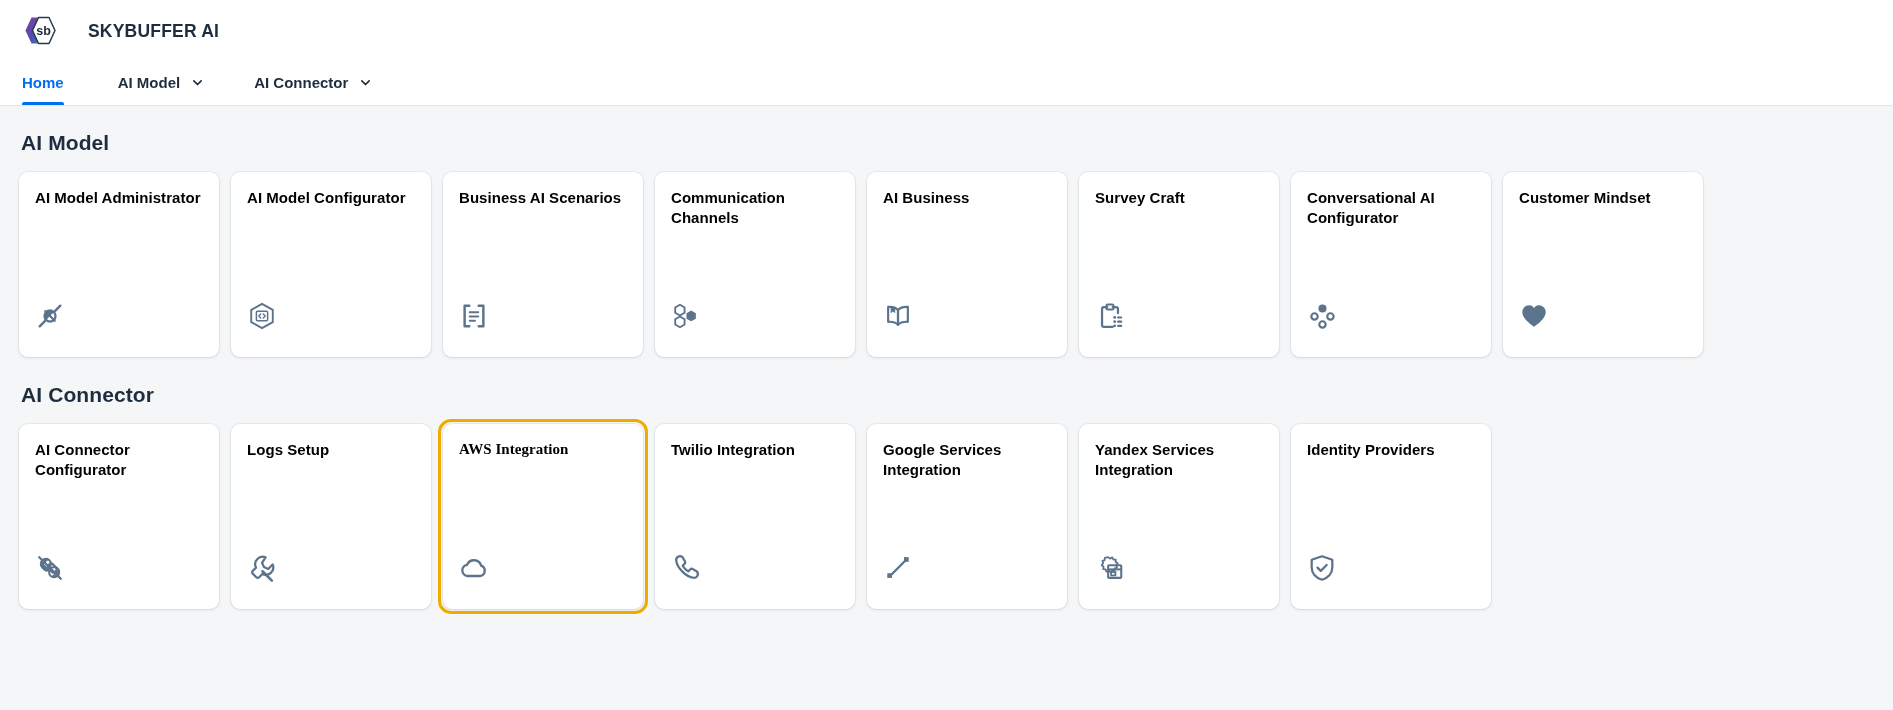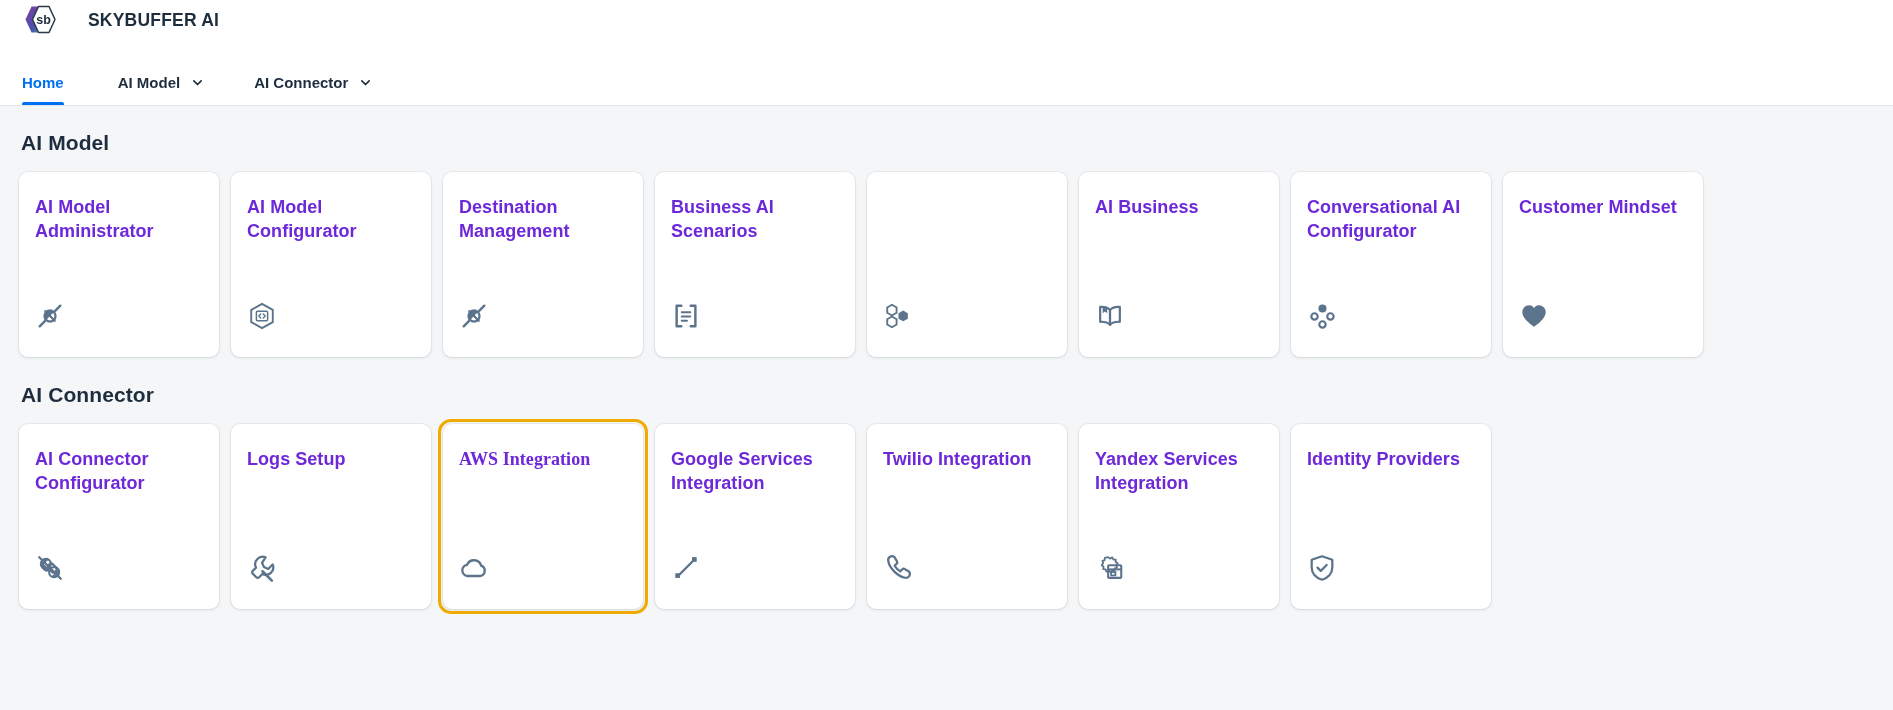--- a/index.html
+++ b/index.html
@@ -25,21 +25,21 @@
     flex-direction: column;
     background: #f5f6f7;
   }
 
   
   .header {
     background: #ffffff;
     height: 62px;
     flex: 0 0 62px;
     display: flex;
-    align-items: flex-start;
+    align-items: center;
     padding: 0 0 0 19px;
   }
 
   .brand {
     display: flex;
     align-items: center;
     gap: 13px;
   }
 
   .logo-mark {
@@ -156,26 +156,25 @@
     left: -5px;
     top: -5px;
     right: -5px;
     bottom: -5px;
     border: 3px solid #f0ab00;
     border-radius: 13px;
     pointer-events: none;
   }
 
   .tile-title {
-    font-size: 18px;
+    font-size: 15px;
     font-weight: bold;
     line-height: 1.32;
-    color: #6d28d9;
+    color: #000000;
     letter-spacing: 0.05px;
-    margin-top: 8px;
   }
 
   .tile-icon {
     margin-top: auto;
     margin-bottom: 26px;
     width: 30px;
     height: 30px;
     color: #5b738b;
   }
   .tile-icon svg { display: block; width: 100%; height: 100%; }
@@ -253,64 +252,68 @@
           <div class="tile-title">AI Model Configurator</div>
           <div class="tile-icon">
             <svg viewBox="0 0 32 32" fill="none" aria-hidden="true">
               <path d="M16 3 L27.5 9.5 L27.5 22.5 L16 29 L4.5 22.5 L4.5 9.5 Z" stroke="currentColor" stroke-width="2"></path>
               <rect x="10" y="11" width="12" height="10" rx="1.2" stroke="currentColor" stroke-width="1.6"></rect>
               <path d="M14.6 13.8 L12.6 16 L14.6 18.2 M17.4 13.8 L19.4 16 L17.4 18.2" stroke="currentColor" stroke-width="1.5" stroke-linecap="round" stroke-linejoin="round"></path>
             </svg>
           </div>
         </div>
 
-        <div class="tile">
-          <div class="tile-title">Destination Management</div>
-          <div class="tile-icon">
-            <svg viewBox="0 0 32 32" fill="none" aria-hidden="true">
-              <path d="M5 27 L10.5 21.5 M27 5 L21.5 10.5" stroke="currentColor" stroke-width="2.6" stroke-linecap="round"></path>
-              <path d="M11.8 20.2 L20.2 11.8 A5.9 5.9 0 0 0 11.8 20.2 Z" fill="currentColor"></path>
-              <circle cx="16" cy="16" r="5.9" stroke="currentColor" stroke-width="2.4"></circle>
-              <path d="M11 11 L21 21" stroke="currentColor" stroke-width="2.4" stroke-linecap="round"></path>
-            </svg>
-          </div>
-        </div>
 
         <div class="tile">
           <div class="tile-title">Business AI Scenarios</div>
           <div class="tile-icon">
             <svg viewBox="0 0 32 32" fill="none" aria-hidden="true">
               <path d="M11 5 L6 5 L6 27 L11 27" stroke="currentColor" stroke-width="2.6" stroke-linecap="round" stroke-linejoin="round"></path>
               <path d="M21 5 L26 5 L26 27 L21 27" stroke="currentColor" stroke-width="2.6" stroke-linecap="round" stroke-linejoin="round"></path>
               <path d="M11.5 12 H20.5 M11.5 16.5 H20.5 M11.5 21 H17" stroke="currentColor" stroke-width="2.2" stroke-linecap="round"></path>
             </svg>
           </div>
         </div>
 
         <div class="tile">
+          <div class="tile-title">Communication Channels</div>
           <div class="tile-icon">
             <svg viewBox="0 0 32 32" fill="none" aria-hidden="true">
               <path d="M9.5 4 L14.5 6.9 L14.5 12.6 L9.5 15.5 L4.5 12.6 L4.5 6.9 Z" stroke="currentColor" stroke-width="2"></path>
               <path d="M9.5 16.5 L14.5 19.4 L14.5 25.1 L9.5 28 L4.5 25.1 L4.5 19.4 Z" stroke="currentColor" stroke-width="2"></path>
               <path d="M21.5 10.2 L26.5 13.1 L26.5 18.8 L21.5 21.7 L16.5 18.8 L16.5 13.1 Z" fill="currentColor"></path>
             </svg>
           </div>
         </div>
 
         <div class="tile">
           <div class="tile-title">AI Business</div>
           <div class="tile-icon">
             <svg viewBox="0 0 32 32" fill="none" aria-hidden="true">
               <path d="M16 9.5 C13.5 6.8 9.8 6 5.5 6.3 L5.5 22.2 C9.8 21.9 13.5 22.7 16 25.4 Z" stroke="currentColor" stroke-width="2.3" stroke-linejoin="round"></path>
               <path d="M16 9.5 C18.5 6.8 22.2 6 26.5 6.3 L26.5 22.2 C22.2 21.9 18.5 22.7 16 25.4 Z" stroke="currentColor" stroke-width="2.3" stroke-linejoin="round"></path>
               <path d="M8.2 6.4 L8.2 13 L10.6 11.1 L13 13 L13 6.6" fill="currentColor"></path>
             </svg>
           </div>
         </div>
 
+        <div class="tile">
+          <div class="tile-title">Survey Craft</div>
+          <div class="tile-icon">
+            <svg viewBox="0 0 32 32" fill="none" aria-hidden="true">
+              <path d="M19 6.5 H22.5 A2 2 0 0 1 24.5 8.5 V13" stroke="currentColor" stroke-width="2.4" stroke-linecap="round"></path>
+              <path d="M19 27.5 H9.5 A2 2 0 0 1 7.5 25.5 V8.5 A2 2 0 0 1 9.5 6.5 H13" stroke="currentColor" stroke-width="2.4" stroke-linecap="round"></path>
+              <rect x="12.2" y="3.8" width="7.6" height="5.2" rx="1.4" stroke="currentColor" stroke-width="2.2"></rect>
+              <circle cx="21" cy="17.5" r="1.5" fill="currentColor"></circle>
+              <circle cx="21" cy="22" r="1.5" fill="currentColor"></circle>
+              <circle cx="21" cy="26.5" r="1.5" fill="currentColor"></circle>
+              <path d="M24.6 17.5 H28 M24.6 22 H28 M24.6 26.5 H28" stroke="currentColor" stroke-width="2.2" stroke-linecap="round"></path>
+            </svg>
+          </div>
+        </div>
 
         <div class="tile">
           <div class="tile-title">Conversational AI Configurator</div>
           <div class="tile-icon">
             <svg viewBox="0 0 32 32" fill="none" aria-hidden="true">
               <circle cx="16.5" cy="8" r="4.3" fill="currentColor"></circle>
               <circle cx="8" cy="16.5" r="3.4" stroke="currentColor" stroke-width="2.3"></circle>
               <circle cx="25" cy="16.5" r="3.4" stroke="currentColor" stroke-width="2.3"></circle>
               <circle cx="16.5" cy="25" r="3.4" stroke="currentColor" stroke-width="2.3"></circle>
             </svg>
@@ -365,38 +368,38 @@
           <div class="tile-title">AWS Integration</div>
           <div class="tile-icon">
             <svg viewBox="0 0 32 32" fill="none" aria-hidden="true">
               <path d="M9 24.5 A6 6 0 0 1 8.6 12.6 A8 8 0 0 1 23.6 13.4
                        A5.8 5.8 0 0 1 23 24.5 Z" stroke="currentColor" stroke-width="2.5" stroke-linejoin="round"></path>
             </svg>
           </div>
         </div>
 
         <div class="tile">
-          <div class="tile-title">Google Services Integration</div>
-          <div class="tile-icon">
-            <svg viewBox="0 0 32 32" fill="none" aria-hidden="true">
-              <path d="M7.5 24.5 L24.5 7.5" stroke="currentColor" stroke-width="2.5" stroke-linecap="round"></path>
-              <rect x="4.6" y="21.6" width="5" height="5" fill="currentColor"></rect>
-              <rect x="22.4" y="4.4" width="5" height="5" fill="currentColor"></rect>
-            </svg>
-          </div>
-        </div>
-
-        <div class="tile">
           <div class="tile-title">Twilio Integration</div>
           <div class="tile-icon">
             <svg viewBox="0 0 32 32" fill="none" aria-hidden="true">
               <path d="M12.2 4.4 A4 4 0 0 0 5.6 8.2 C6.4 15.8 16.2 25.6 23.8 26.4
                        A4 4 0 0 0 27.6 19.8 L23.4 17.2 A2.4 2.4 0 0 0 20.4 17.6
                        L18.4 19.6 C16 18.2 13.8 16 12.4 13.6 L14.4 11.6
                        A2.4 2.4 0 0 0 14.8 8.6 Z" stroke="currentColor" stroke-width="2.4" stroke-linejoin="round"></path>
+            </svg>
+          </div>
+        </div>
+
+        <div class="tile">
+          <div class="tile-title">Google Services Integration</div>
+          <div class="tile-icon">
+            <svg viewBox="0 0 32 32" fill="none" aria-hidden="true">
+              <path d="M7.5 24.5 L24.5 7.5" stroke="currentColor" stroke-width="2.5" stroke-linecap="round"></path>
+              <rect x="4.6" y="21.6" width="5" height="5" fill="currentColor"></rect>
+              <rect x="22.4" y="4.4" width="5" height="5" fill="currentColor"></rect>
             </svg>
           </div>
         </div>
 
         <div class="tile">
           <div class="tile-title">Yandex Services Integration</div>
           <div class="tile-icon">
             <svg viewBox="0 0 32 32" fill="none" aria-hidden="true">
               <path d="M14 4.5 L16.2 6 L18.4 4.6 L19.6 7 L22.2 7 L22 9.6 L24.2 11
                        L22.6 13 L23.4 15.5 L21 16.3 L20.8 18.9 L18.2 18.6 L16.6 20.6

